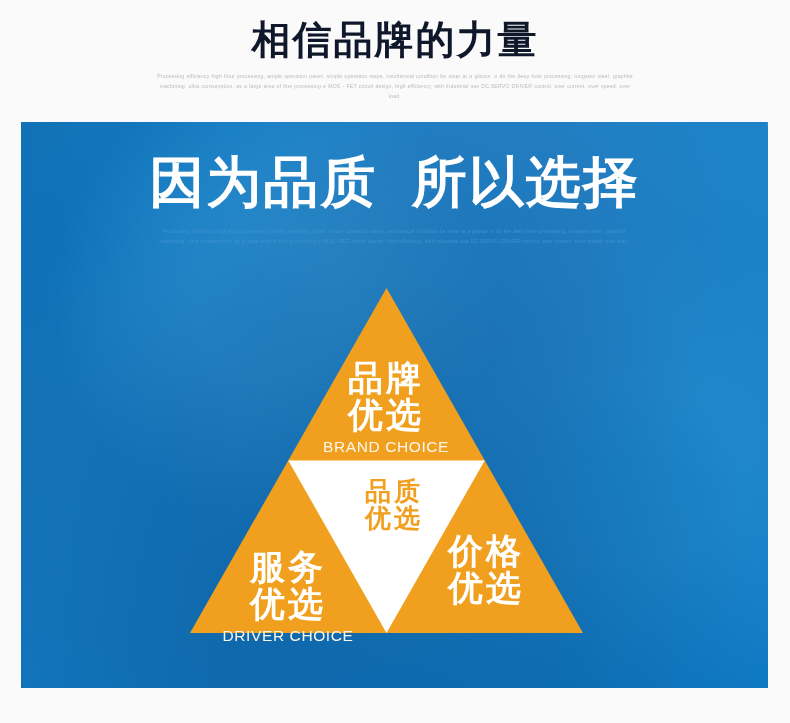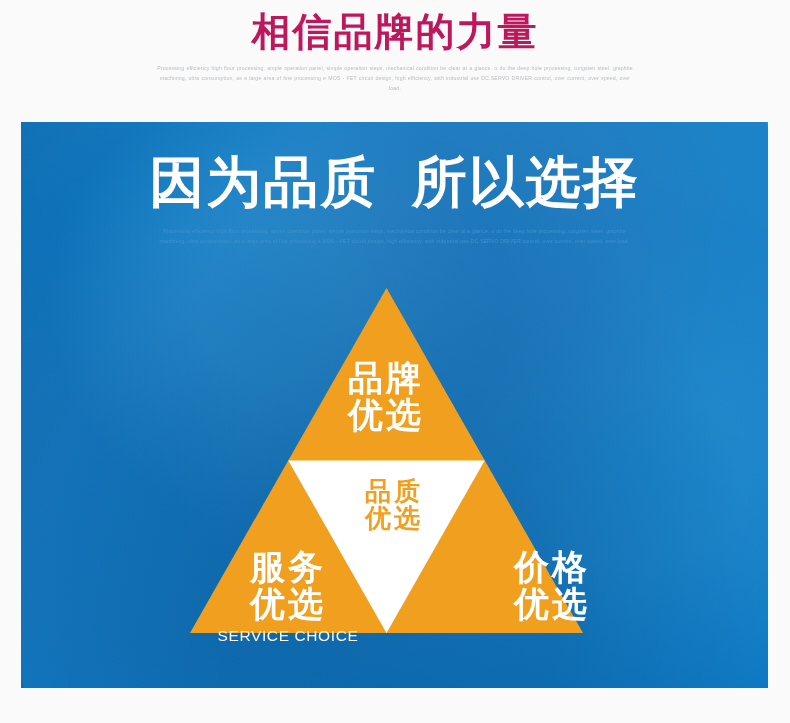--- a/index.html
+++ b/index.html
@@ -19,23 +19,23 @@
   .top-section {
     width: 790px;
     height: 122px;
     background: #fafafa;
     position: relative;
   }
   .page-title {
     text-align: center;
     font-size: 39px;
     font-weight: bold;
-    color: #be185d;
+    color: #0f172a;
     letter-spacing: 2px;
-    padding-top: 8px;
+    padding-top: 16px;
     line-height: 1.25;
     font-family: "Liberation Sans", "DejaVu Sans", sans-serif;
   }
   .subcopy {
     width: 480px;
     margin: 6px auto 0 auto;
     text-align: center;
     font-size: 5.2px;
     line-height: 10px;
     color: #b9bcc0;
@@ -141,23 +141,22 @@
   }
   
   .label-service {
     left: -6px;
     top: 261px;
     width: 208px;
   }
   
   .label-price {
     left: 192px;
-    top: 261px;
+    top: 245px;
     width: 208px;
-    text-align: right;
   }
   
   .label-quality {
     left: 104px;
     top: 190px;
     width: 200px;
   }
   .label-quality .cn {
     color: #f0a01e;
     font-size: 26px;
@@ -192,26 +191,27 @@
       <svg width="393" height="345" viewBox="0 0 393 345">
 
         <polygon points="196.5,0 393,345 0,345" fill="#f0a01e"></polygon>
 
         <polygon points="98.3,172.5 294.7,172.5 196.5,345" fill="#ffffff"></polygon>
       </svg>
 
       <div class="tri-label label-brand">
         <div class="cn">品牌
 优选</div>
+        <div class="en">BRAND CHOICE</div>
       </div>
 
       <div class="tri-label label-service">
         <div class="cn">服务
 优选</div>
-        <div class="en">SERVICE CHOICE</div>
+        <div class="en">DRIVER CHOICE</div>
       </div>
 
       <div class="tri-label label-price">
         <div class="cn">价格
 优选</div>
       </div>
 
       <div class="tri-label label-quality">
         <div class="cn">品质
 优选</div>

